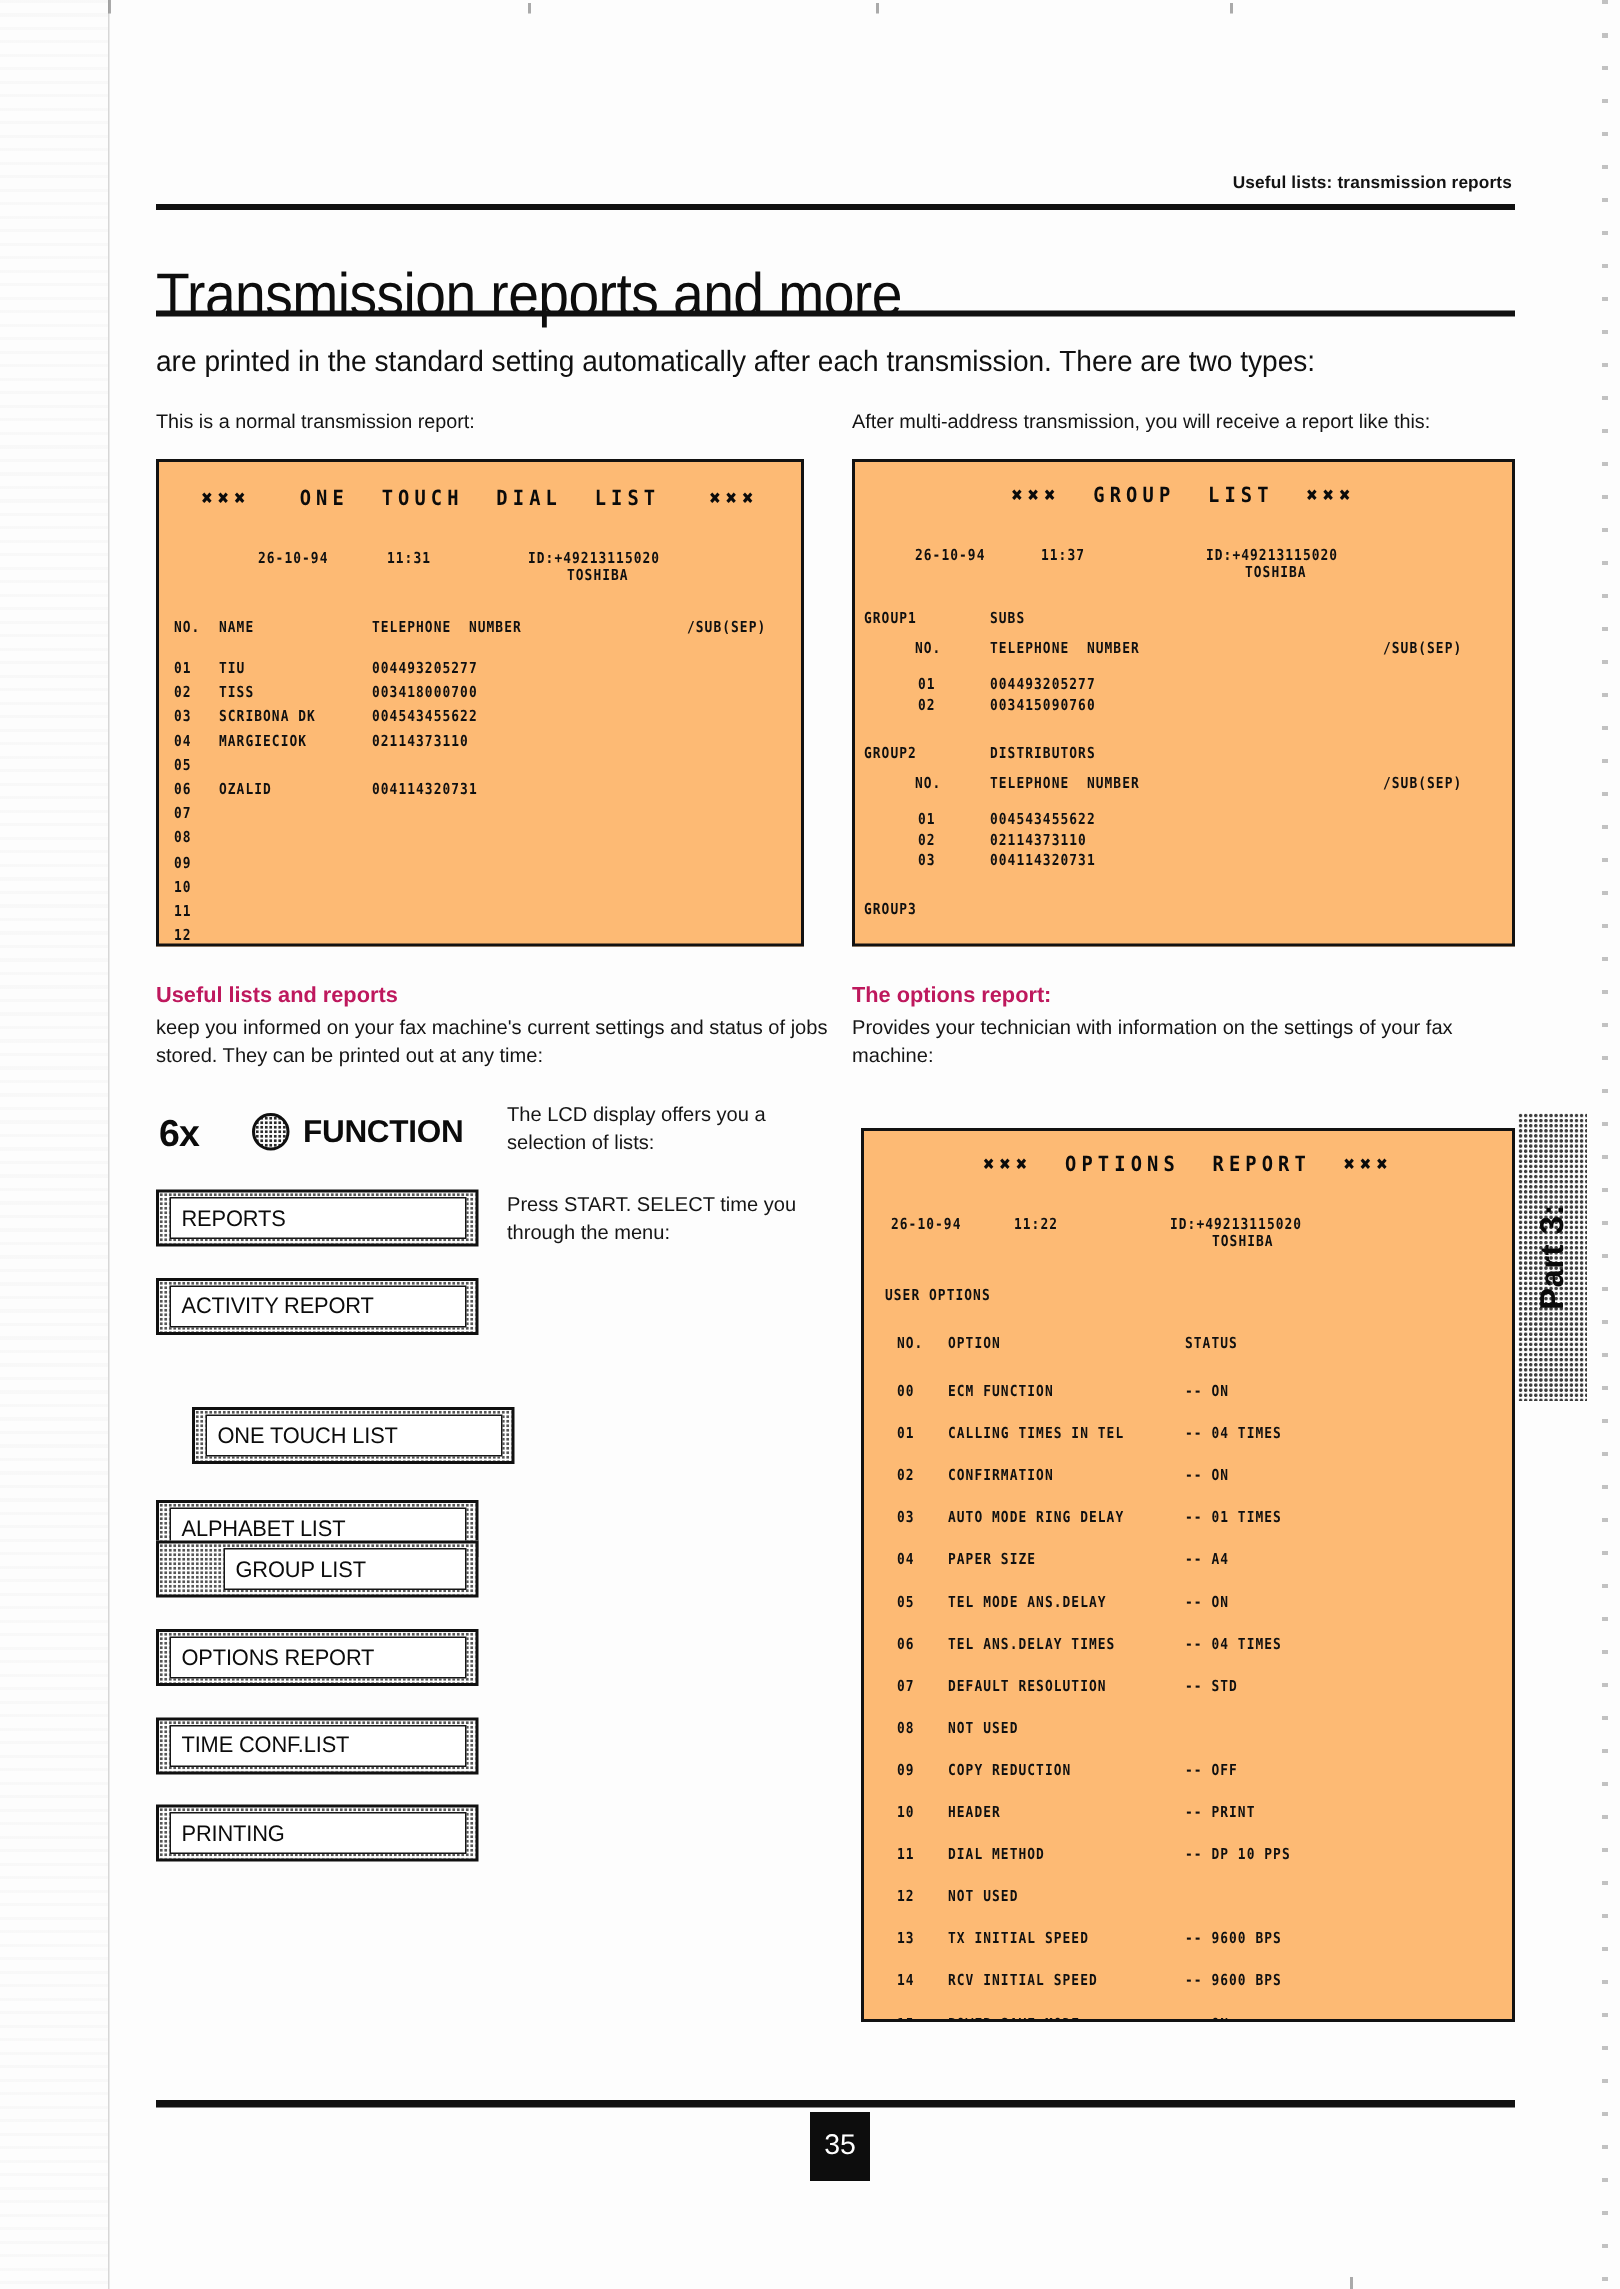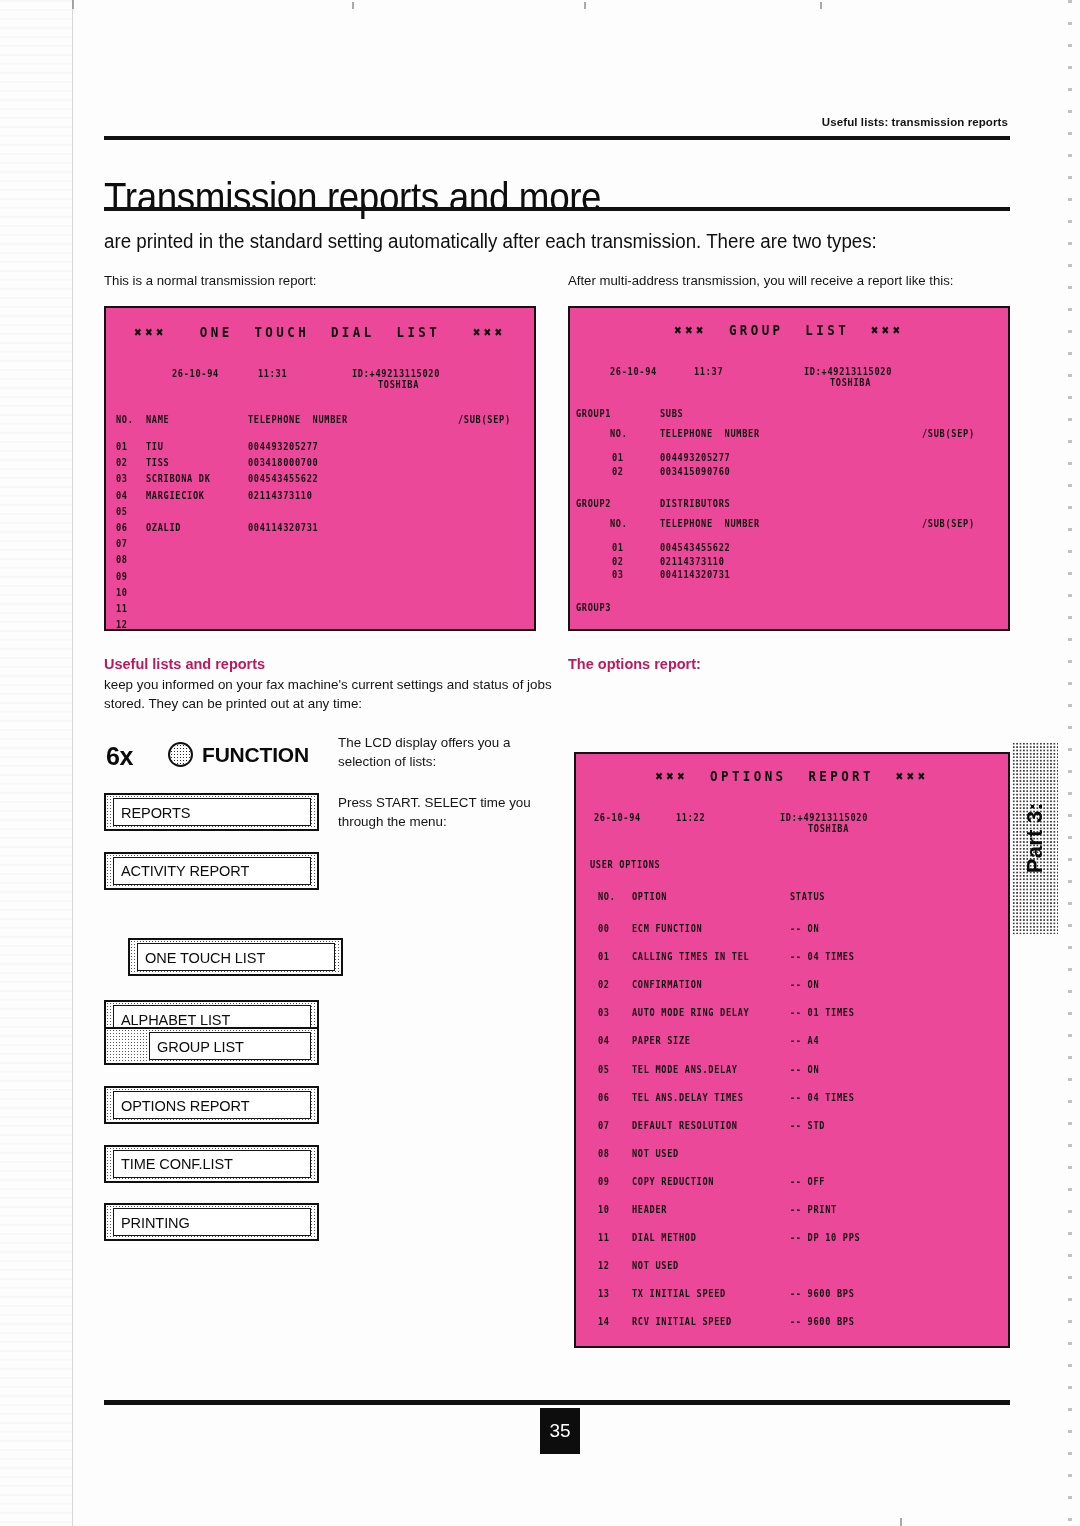--- a/index.html
+++ b/index.html
@@ -114,21 +114,21 @@
     color: #141414;
     white-space: nowrap;
   }
   #cap-left  { left: 104px; top: 272px; }
   #cap-right { left: 568px; top: 272px; }
 
   
   .printout {
     position: absolute;
     border: 2px solid #121212;
-    background: #ec4899;
+    background: #fdba74;
     box-sizing: border-box;
     font-family: "DejaVu Sans Mono", monospace;
     overflow: hidden;
   }
   #printout-onetouch { left: 104px; top: 306px; width: 432px; height: 325px; }
   #printout-group    { left: 568px; top: 306px; width: 442px; height: 325px; }
   #printout-options  { left: 574px; top: 752px; width: 436px; height: 596px; }
 
   .fx-title {
     text-align: center;
@@ -394,20 +394,21 @@
           <div class="fx-small fx-line" style="left: 6px; top: 293.5px;">GROUP3</div>
         </div>
         <div></div>
       </div>
   </div>
 
   <div class="subhead" style="left:104px; top:656px;">Useful lists and reports</div>
   <div class="body-copy" style="left:104px; top:676px; width:448px;">keep you informed on your fax machine's current settings and status of  jobs stored.  They can be printed out at any time:</div>
 
   <div class="subhead" style="left:568px; top:656px;">The options report:</div>
+  <div class="body-copy" style="left:568px; top:676px; width:440px;">Provides your technician with information on the settings of your fax machine:</div>
 
   <div class="six-x">6x</div>
   <div class="function-wrap">
     <span class="fn-dot"></span>
     <span class="fn-label">FUNCTION</span>
   </div>
 
   <div class="body-copy" style="left:338px; top:734px; width:200px;">The LCD display offers you a selection of lists:</div>
   <div class="body-copy" style="left:338px; top:794px; width:206px;">Press START.  SELECT time you through the menu:</div>
 

